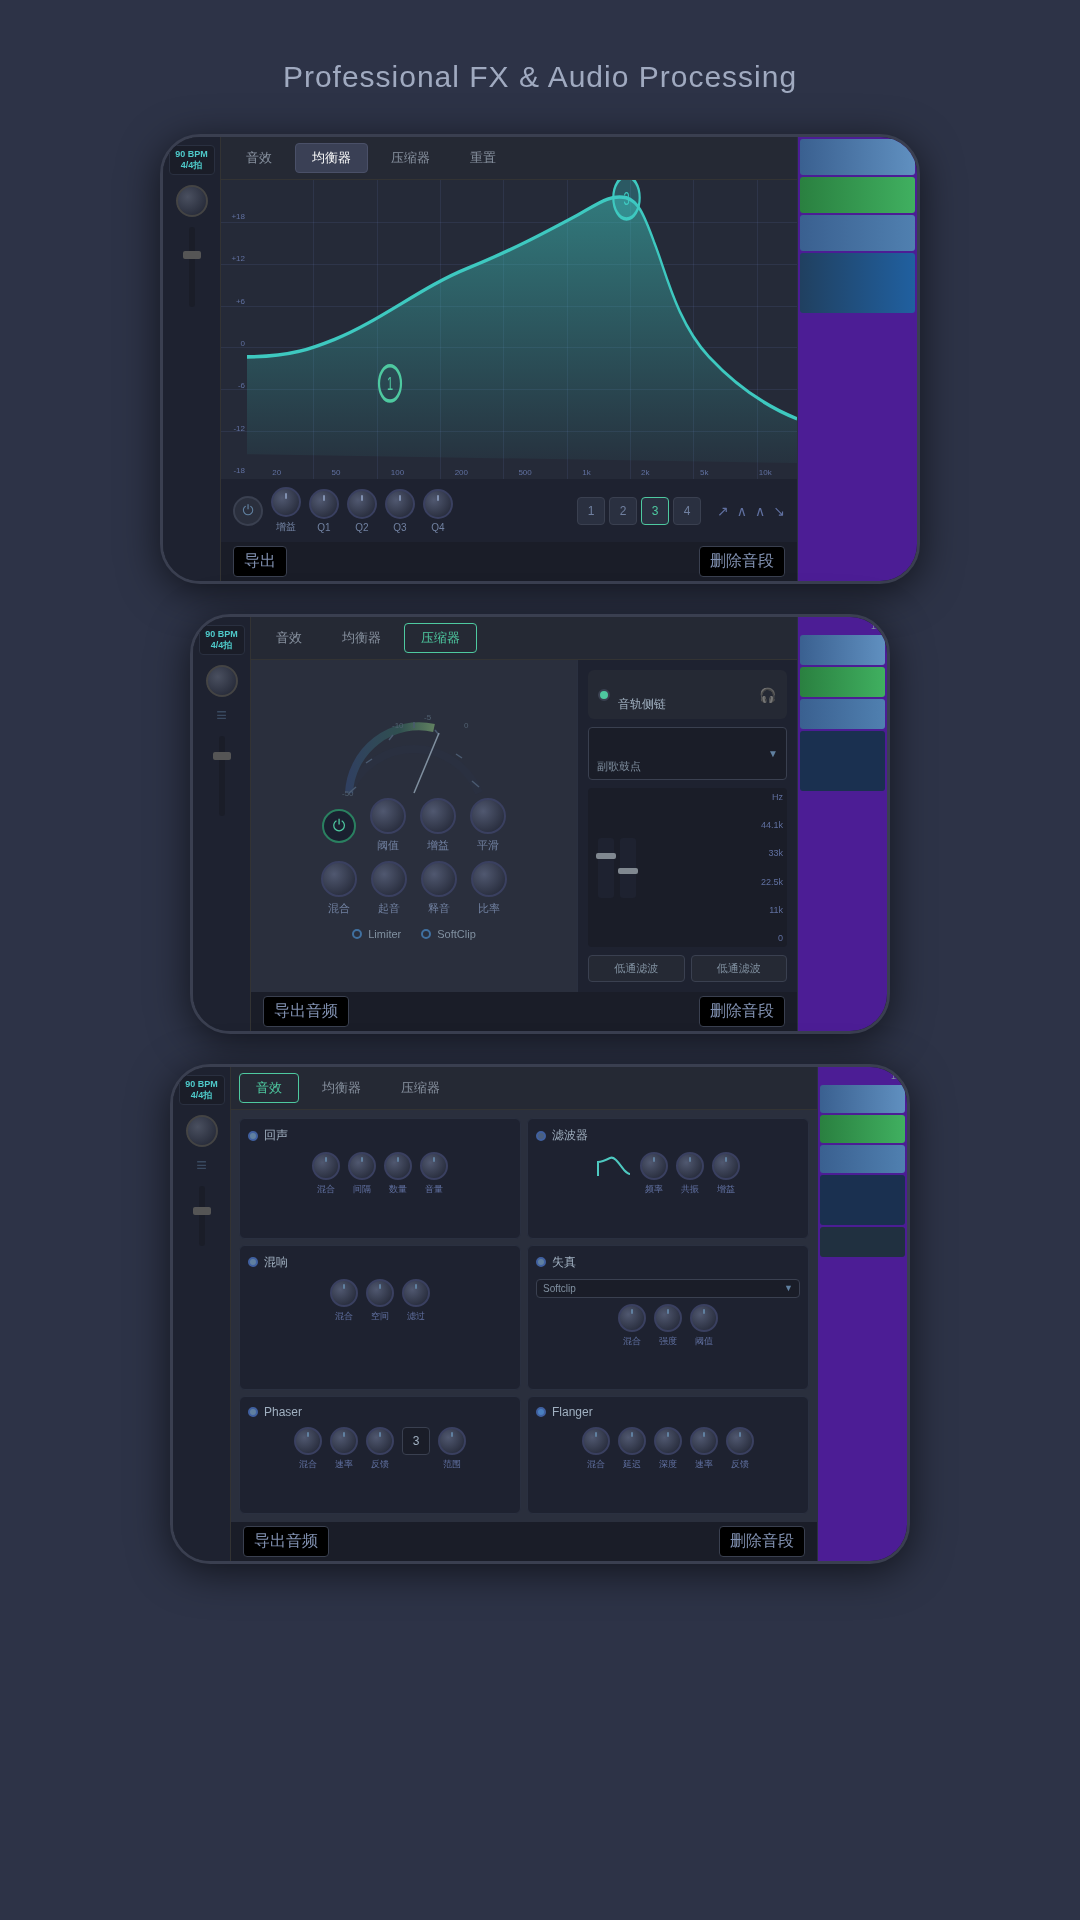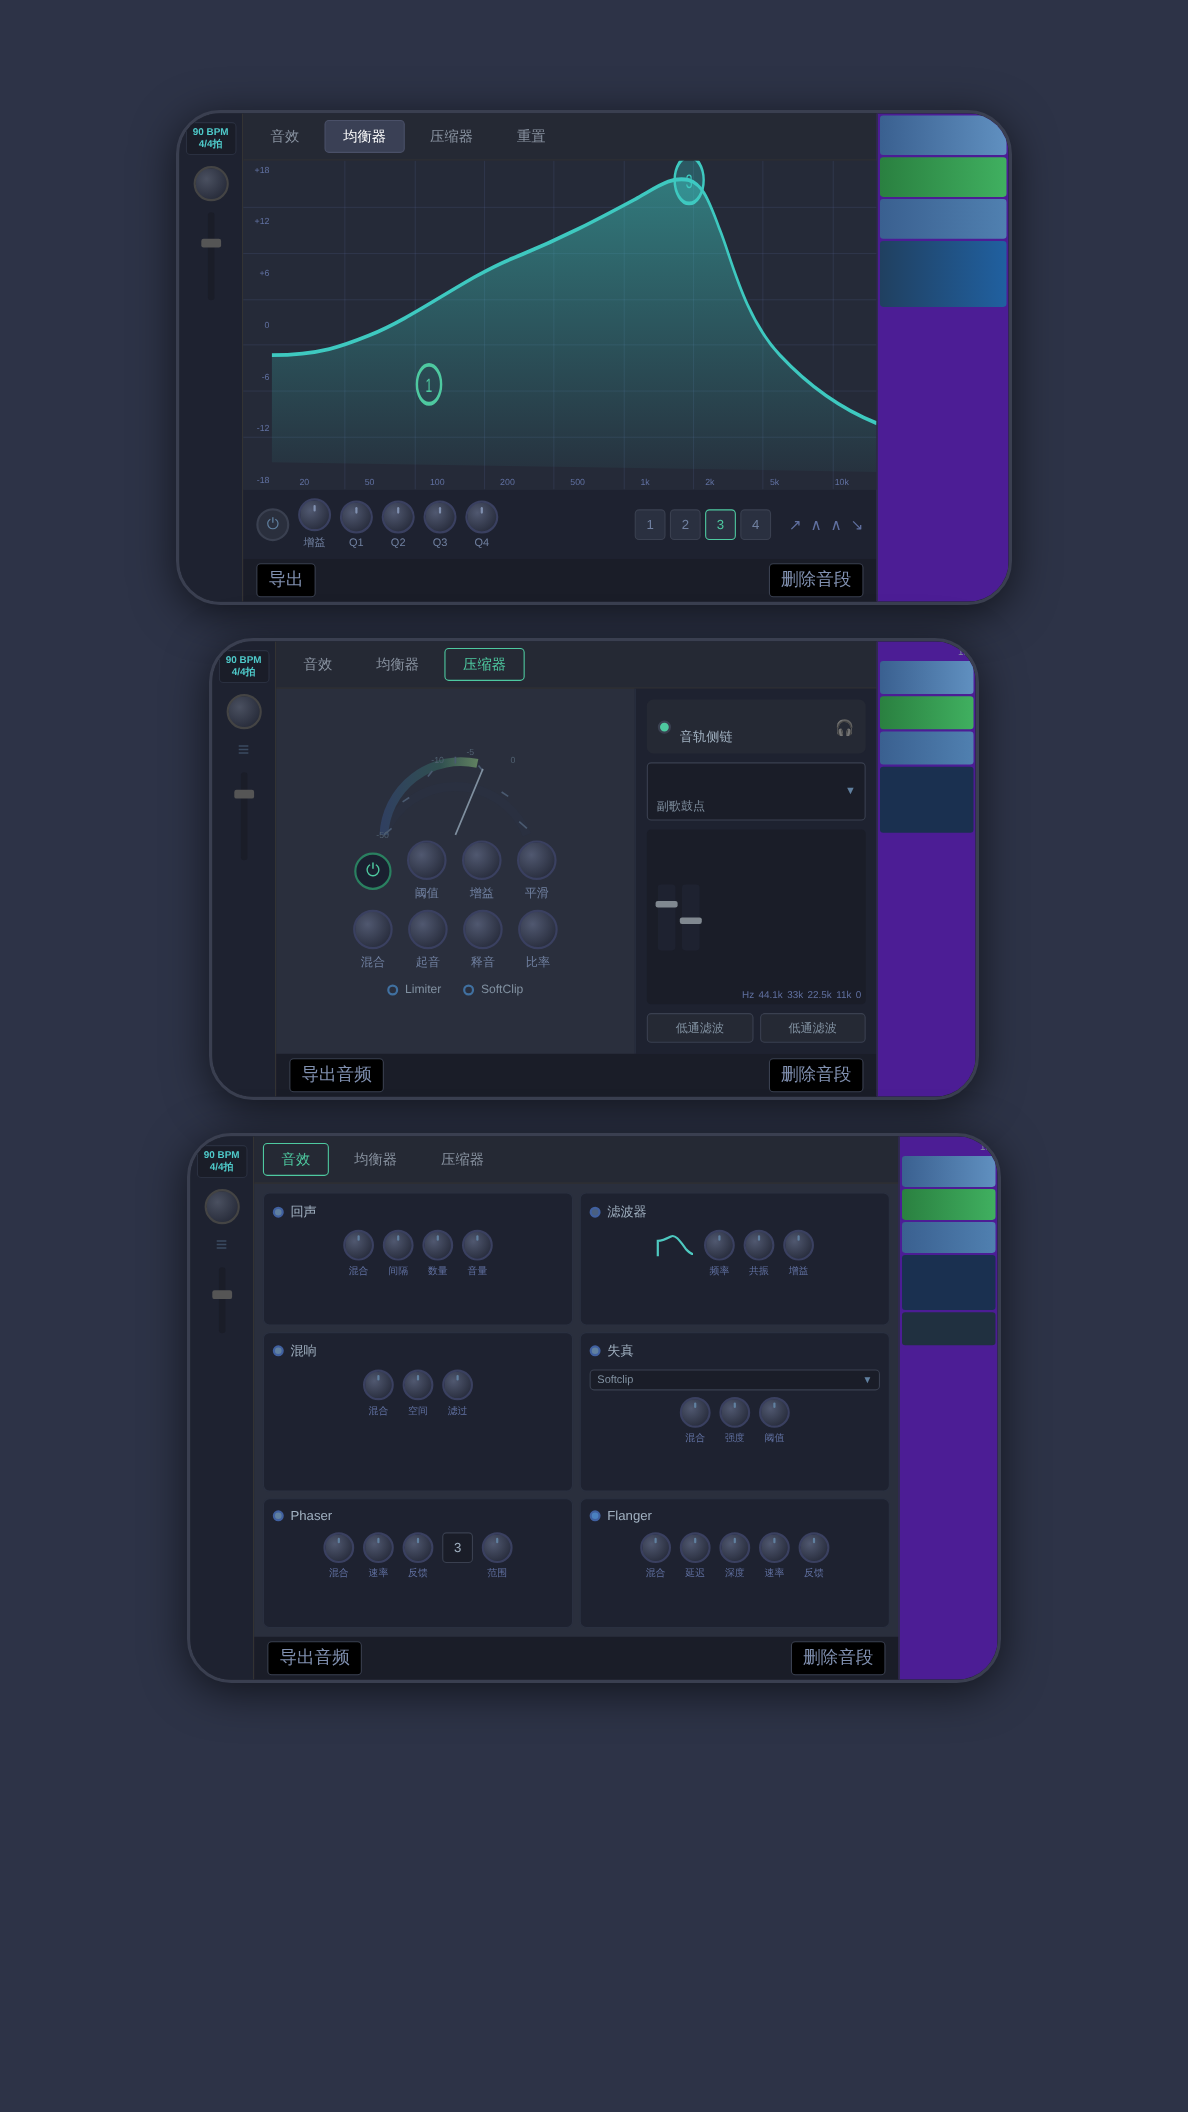--- a/index.html
+++ b/index.html
@@ -185,20 +185,21 @@
       width: 26px;
       display: flex;
       flex-direction: column;
       justify-content: space-between;
       padding: 4px 2px;
     }
     .eq-label-y {
       font-size: 8px;
       color: #6070a0;
       text-align: right;
+      margin-top: 28px;
     }
 
     .eq-labels-x {
       position: absolute;
       bottom: 2px;
       left: 26px;
       right: 0;
       display: flex;
       justify-content: space-around;
     }
@@ -621,20 +622,21 @@
       position: absolute;
       top: 0; bottom: 0;
       width: 1px;
       background: rgba(100, 120, 180, 0.15);
     }
   </style>
 </head>
 <body>
 
 <div class="header">
+  <div class="header-en">Professional FX &amp; Audio Processing</div>
 </div>
 
 <div class="phone-wrapper">
   <div class="phone phone-1">
     <div class="phone-screen">
 
       <div class="sidebar-left">
         <div class="bpm-display">
           <div class="bpm-text">90 BPM</div>
           <div class="bpm-text">4/4拍</div>
@@ -888,21 +890,21 @@
 
               <span style="margin-left:auto; color:#6080a0; font-size:14px;">🎧</span>
             </div>
 
             <div class="sidechain-select">
               <span class="sidechain-select-text">副歌鼓点</span>
               <span style="color:#6080a0; font-size:10px;">▼</span>
             </div>
 
             <div class="freq-display">
-              <div style="display:flex; flex-direction:row; gap:4px; position:absolute; right:4px; top:4px; bottom:4px; justify-content:space-between; align-items:flex-end;">
+              <div style="display:flex; flex-direction:column; gap:4px; position:absolute; right:4px; top:4px; bottom:4px; justify-content:space-between; align-items:flex-end;">
                 <span class="freq-label">Hz</span>
                 <span class="freq-label">44.1k</span>
                 <span class="freq-label">33k</span>
                 <span class="freq-label">22.5k</span>
                 <span class="freq-label">11k</span>
                 <span class="freq-label">0</span>
               </div>
 
               <div style="display:flex; gap:6px; padding:4px 24px 4px 4px; height:100%; align-items:center;">
                 <div class="freq-fader" style="height:60px;">

